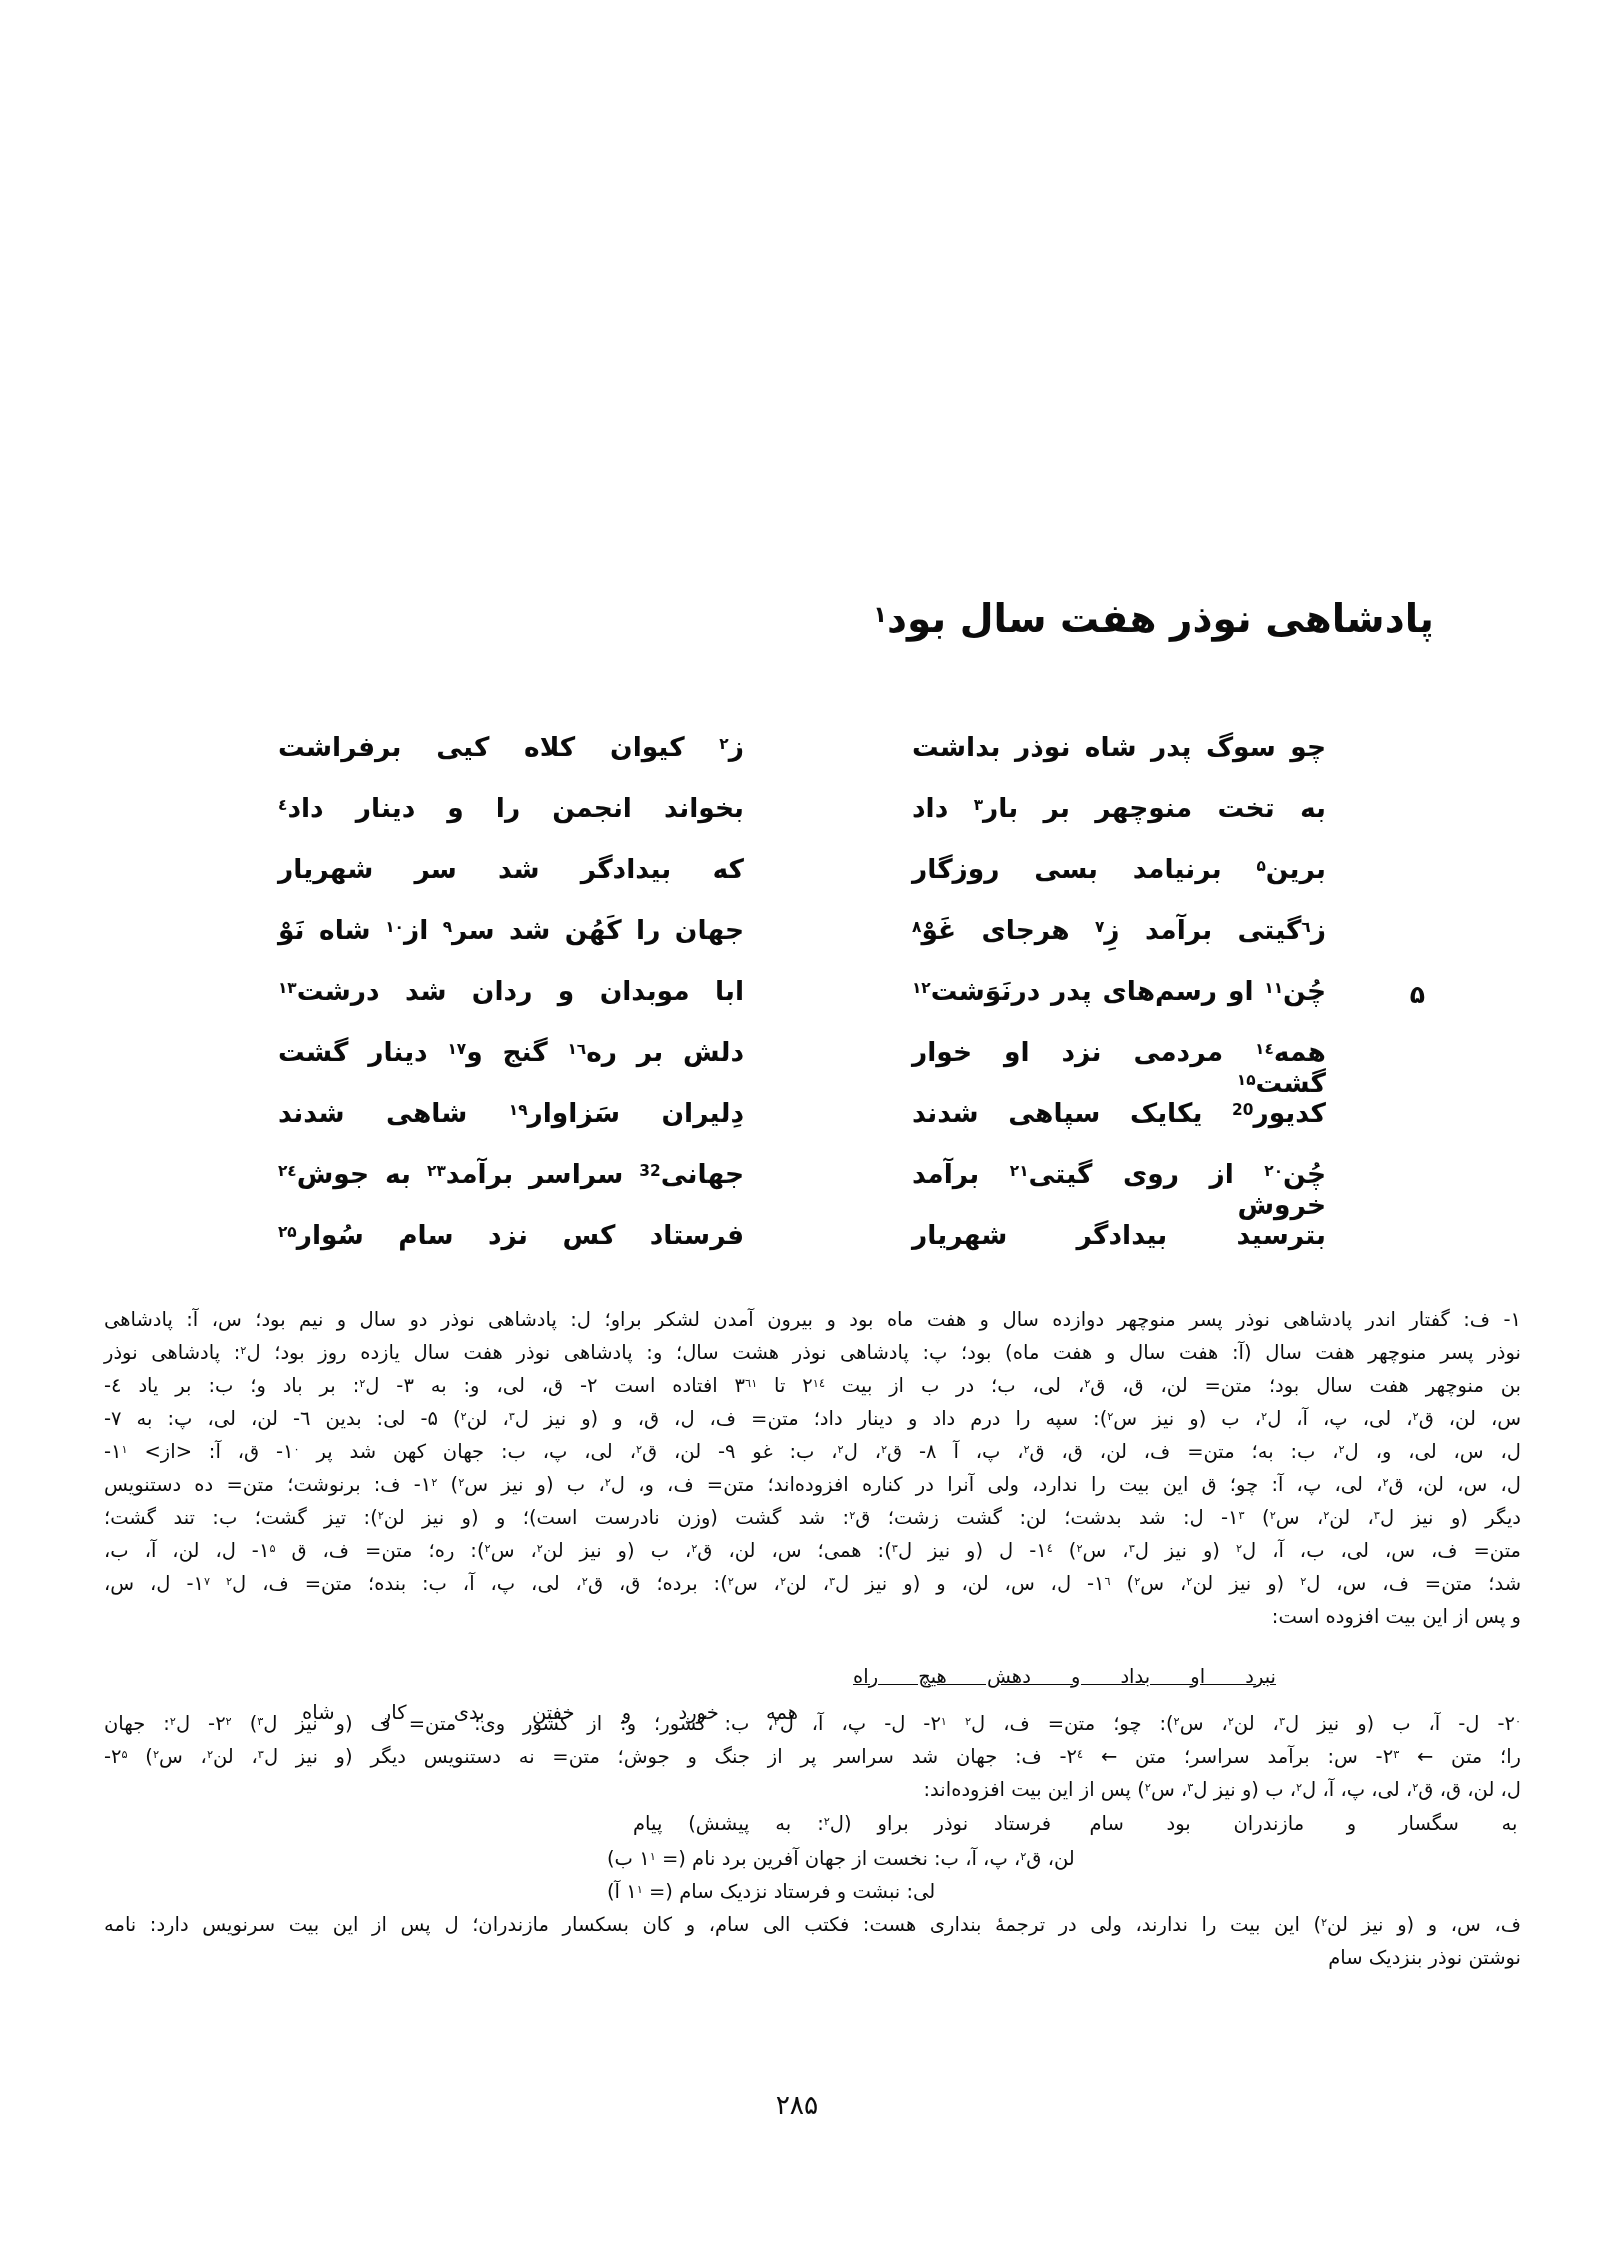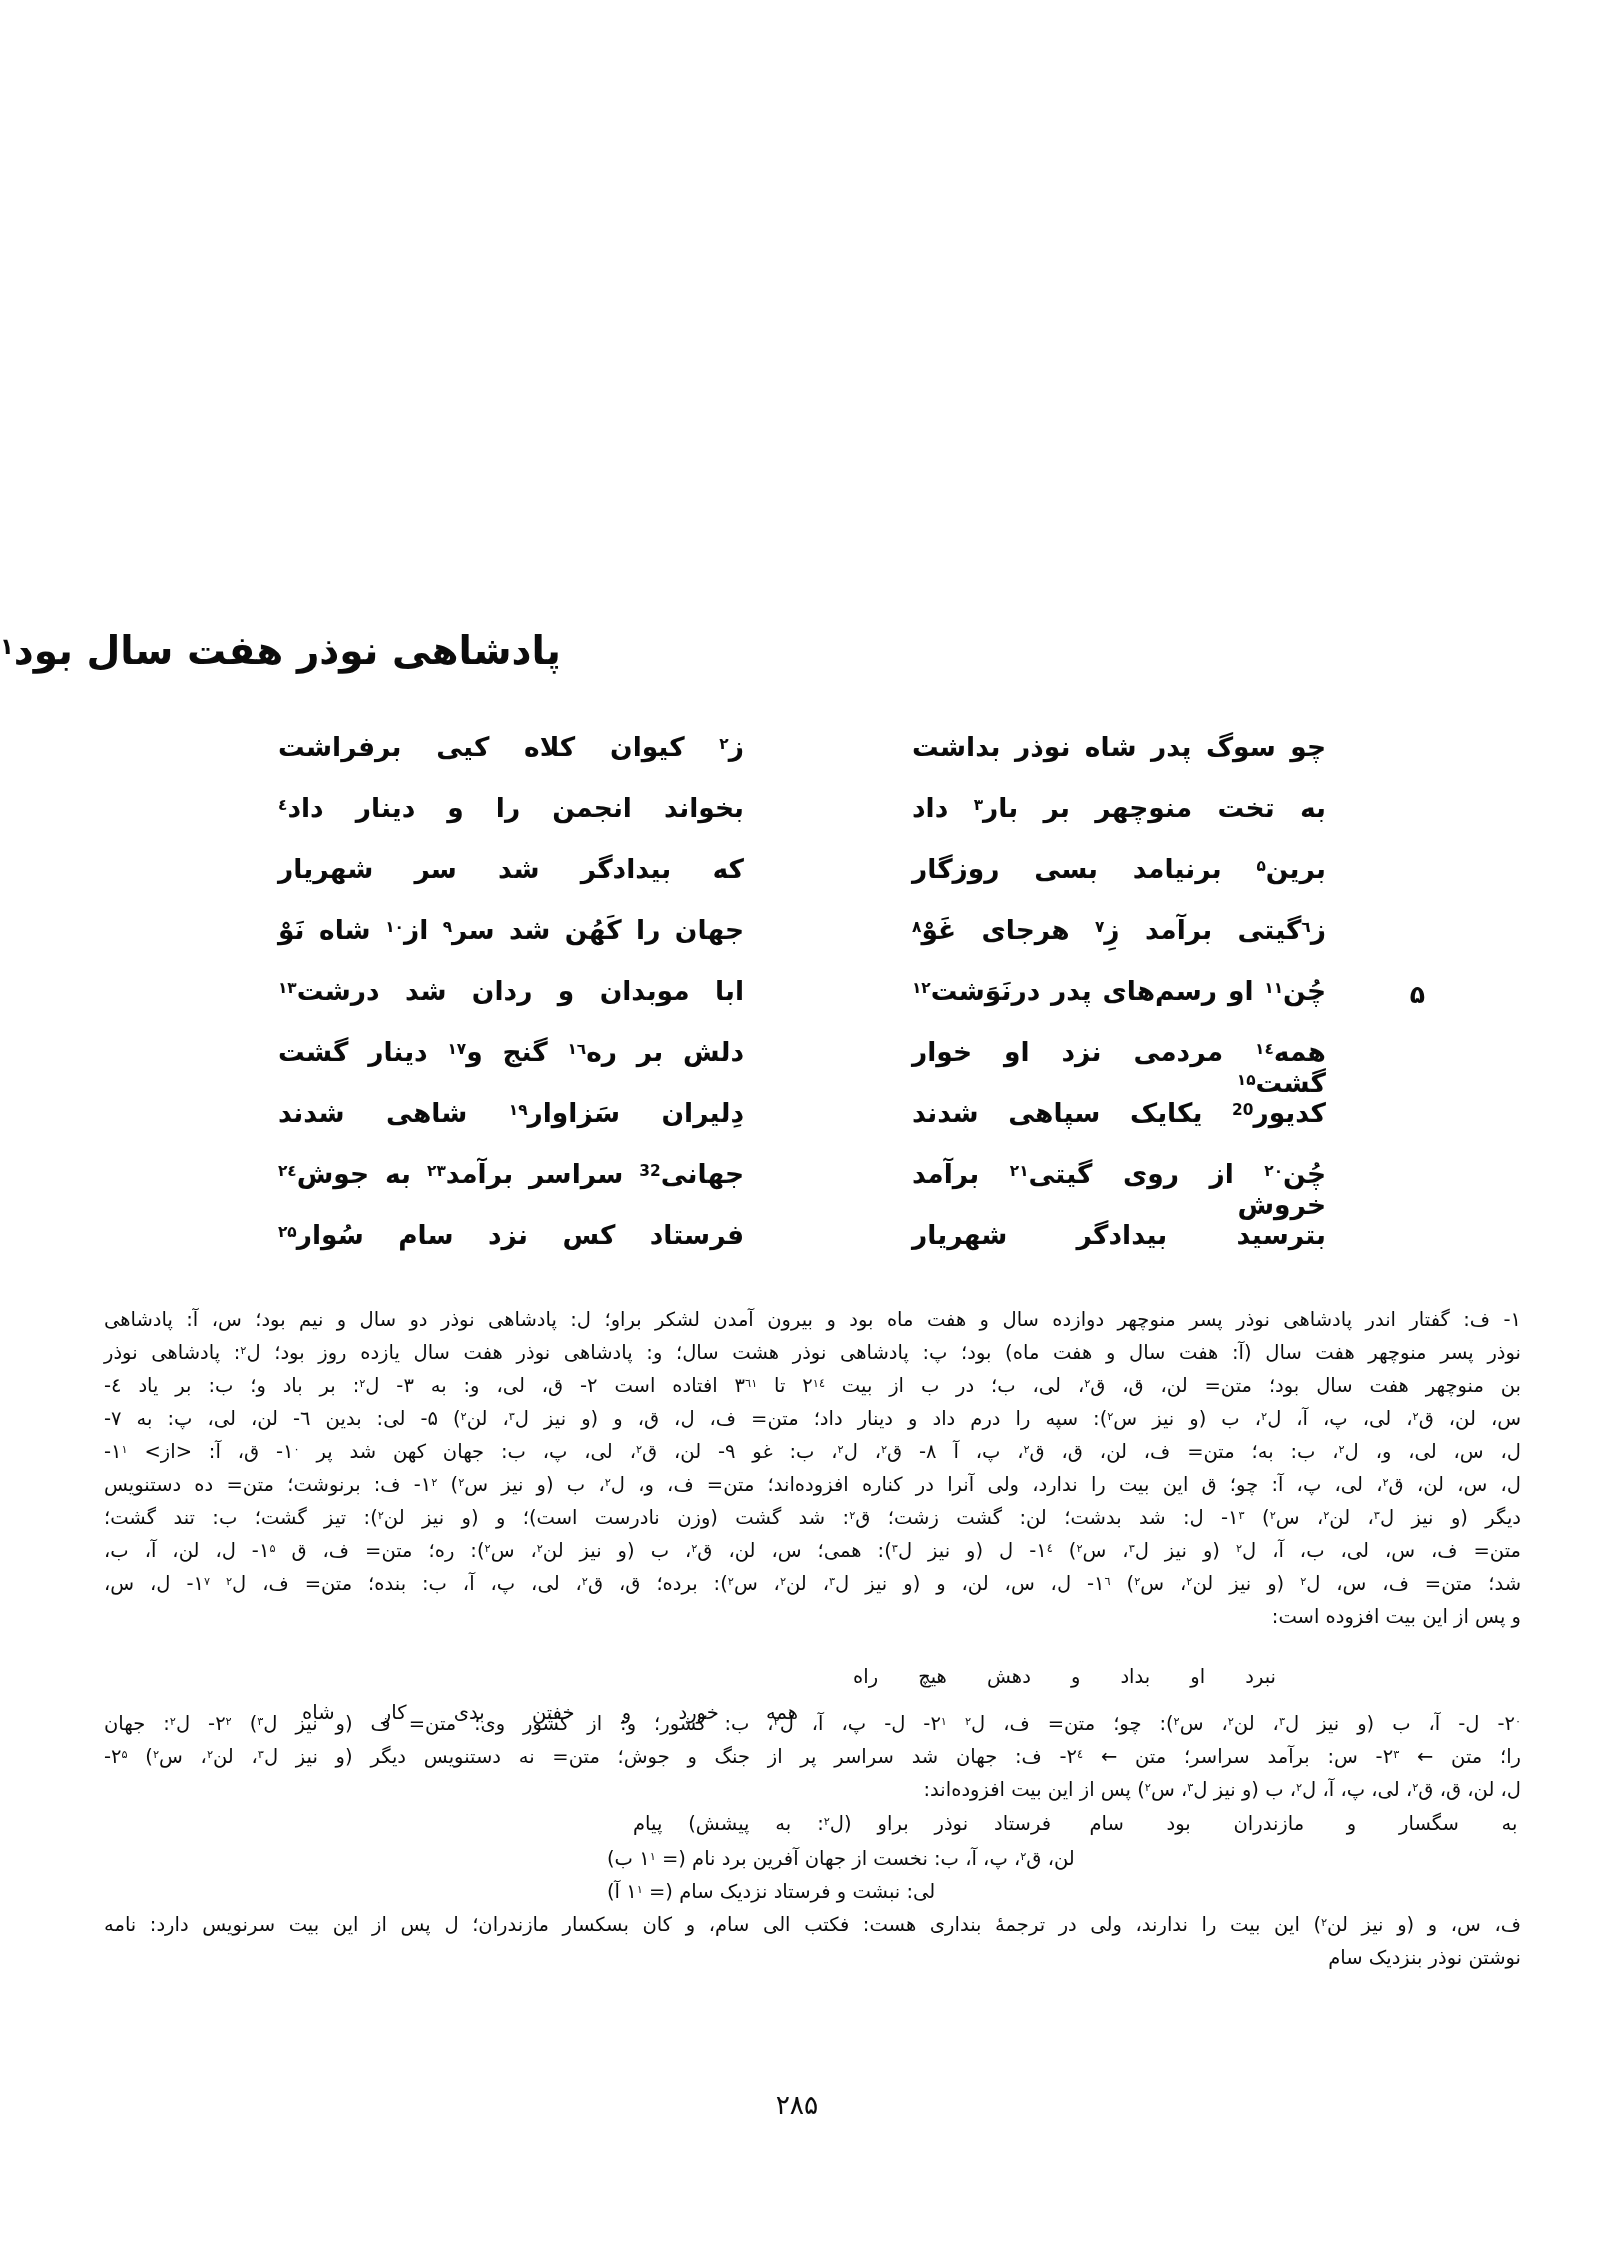--- a/index.html
+++ b/index.html
@@ -7,22 +7,22 @@
     position:relative;
     width:1621px;height:2261px;
     background:#ffffff;
     font-family:"DejaVu Sans", sans-serif;
     direction:rtl;
     color:#0c0c0c;
     overflow:hidden;
   }
   sup{font-size:58%;line-height:0;position:relative;top:-0.45em;vertical-align:baseline;}
   .title{
-    position:absolute;top:628px;left:0;width:1434px;
-    text-align:left;font-size:39px;font-weight:bold;letter-spacing:0;
+    position:absolute;top:596px;left:0;width:1434px;
+    text-align:right;font-size:39px;font-weight:bold;letter-spacing:0;
   }
   .margin-num{
     position:absolute;top:980px;right:196px;
     font-size:25px;font-weight:bold;
   }
   .poem{
     position:absolute;top:731px;right:295px;width:1048px;
     font-size:26.5px;font-weight:bold;
   }
   .poem .row{
@@ -34,21 +34,21 @@
   .apparatus{
     position:absolute;top:1303px;right:100px;width:1417px;
     font-size:19.5px;line-height:33px;
   }
   .jline{text-align:justify;text-align-last:justify;}
   .rline{text-align:right;}
   .verse{position:relative;height:33px;}
   .verse.v1{margin:26.5px 0 14.6px 0;}
   .verse.v2{margin:1.4px 0 1.4px 0;}
   .verse span{position:absolute;display:inline-block;text-align:justify;text-align-last:justify;white-space:nowrap;}
-  .v1 .vr{right:245px;width:423px;}
+  .v1 .vr{right:245px;width:423px;text-decoration:underline;}
   .v1 .vl{left:198px;width:496px;margin-top:36px;}
   .v2 .vr{right:3.5px;width:428px;}
   .v2 .vl{left:529px;width:418px;}
   .lnote{text-align:left;padding-left:503px;}
   .l20{text-align:right;padding-left:166px;}
   .pagenum{
     position:absolute;top:2089px;left:0;width:1594px;
     text-align:center;font-size:26.5px;
   }
 </style>

